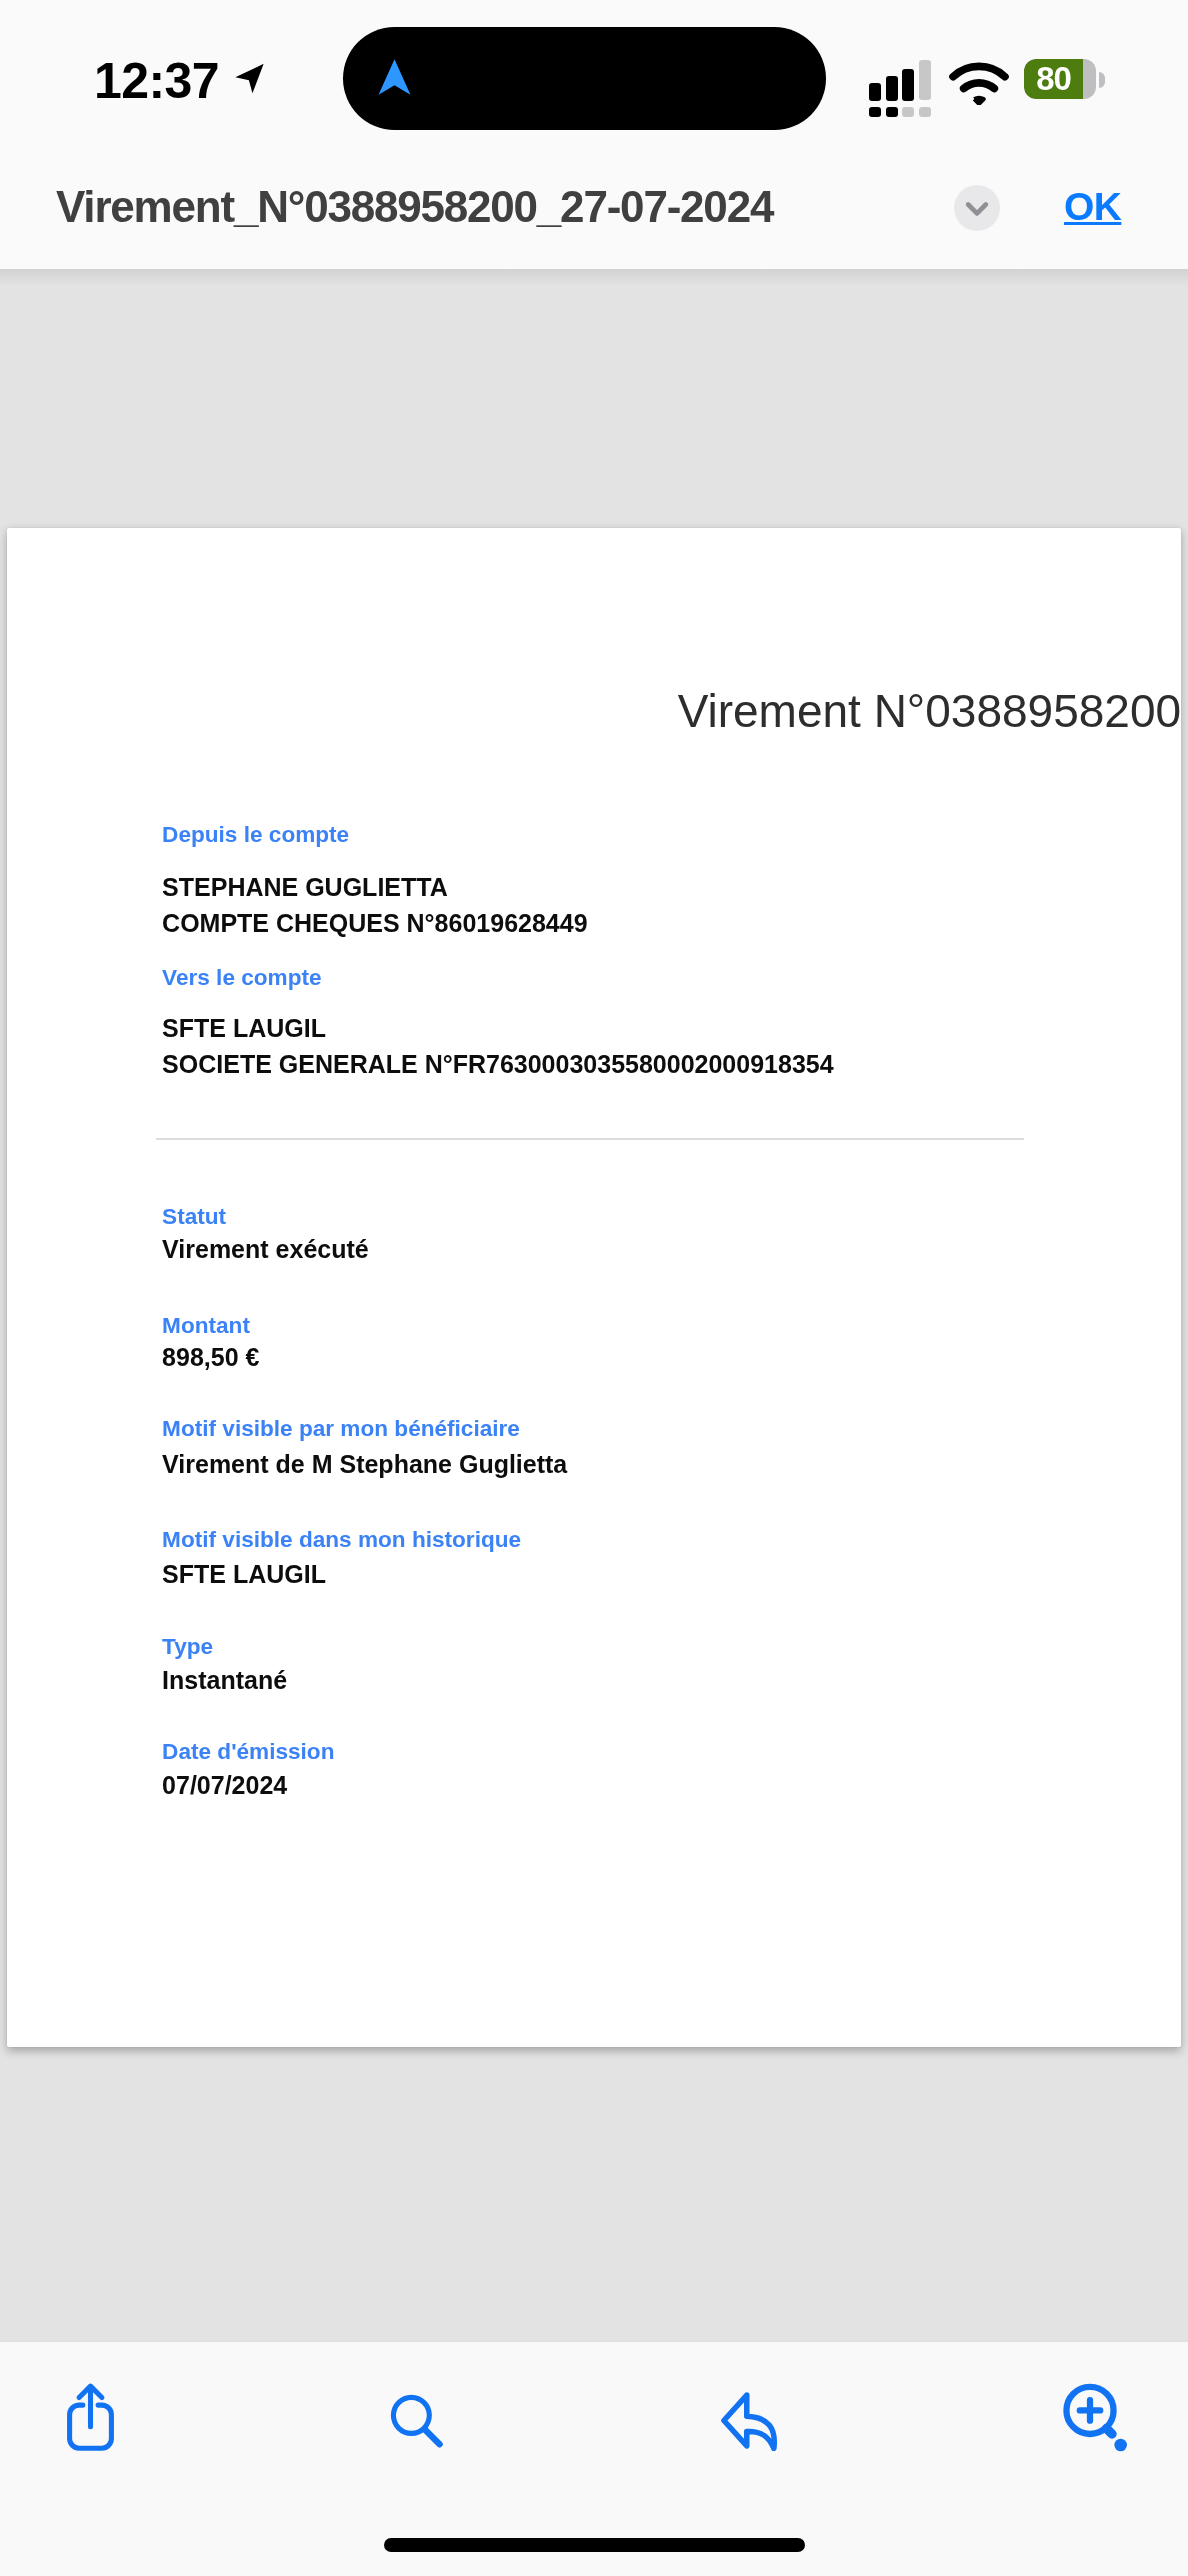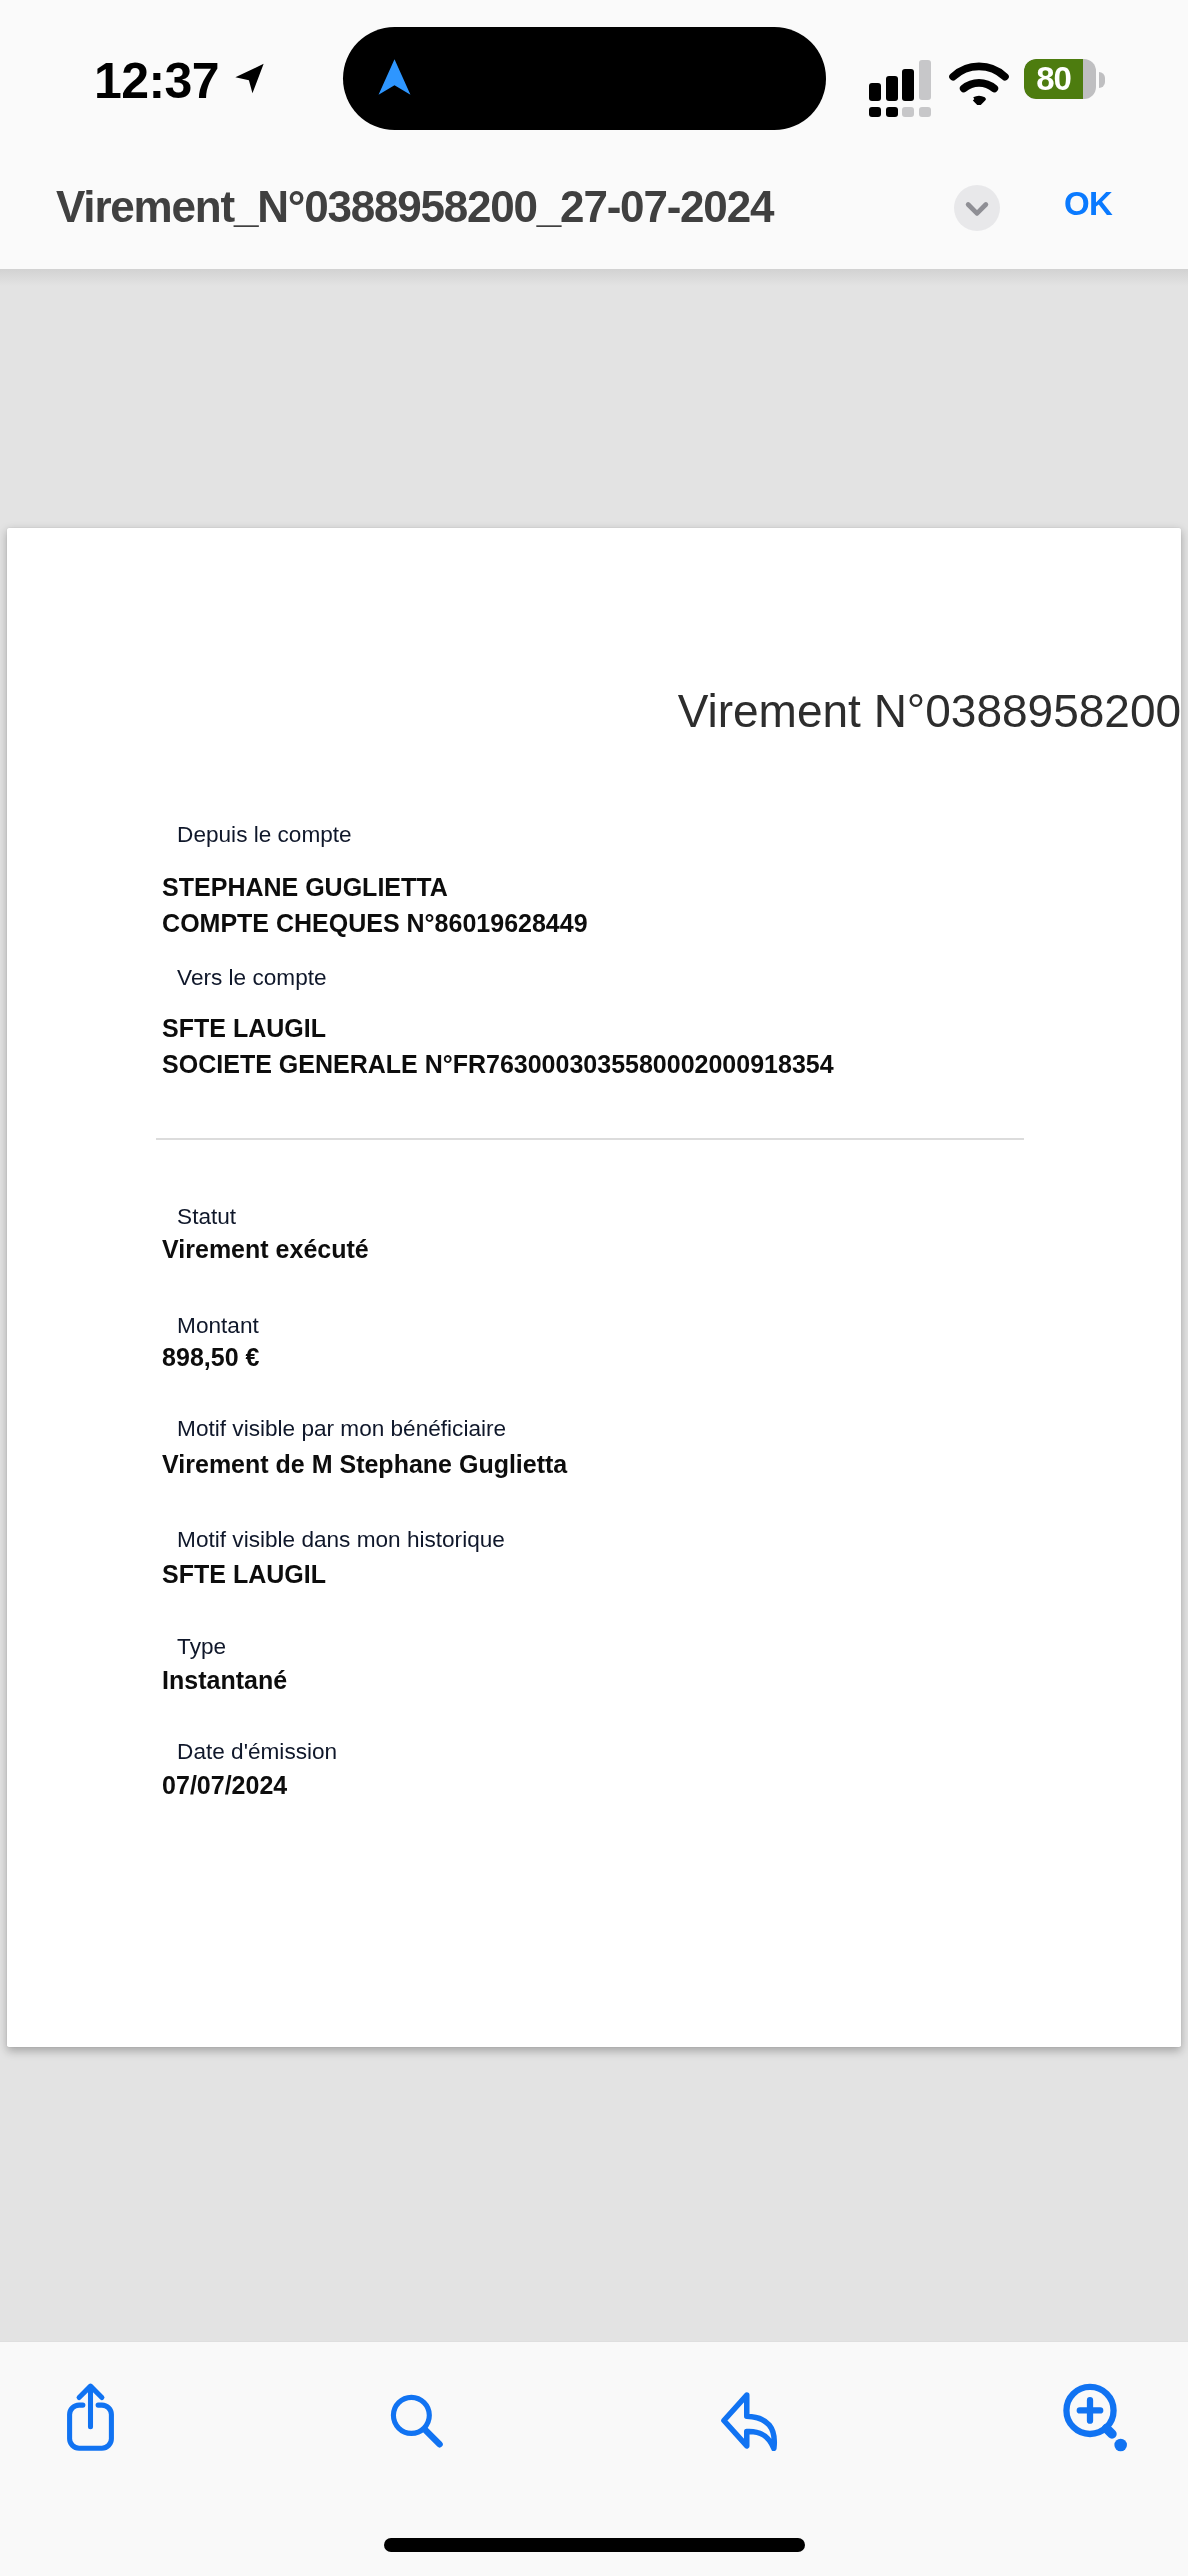--- a/index.html
+++ b/index.html
@@ -47,22 +47,22 @@
     position:absolute;left:56px;top:182px;width:891px;
     font-size:44px;font-weight:700;letter-spacing:-1.2px;color:#404040;
     white-space:nowrap;overflow:hidden;
   }
   .chev-btn{
     position:absolute;left:954px;top:185px;width:46px;height:46px;border:none;
     border-radius:50%;background:#e8e8ea;padding:0;cursor:pointer;
   }
   .ok-btn{
     position:absolute;left:1064px;top:185px;border:none;background:transparent;
-    font-family:inherit;font-size:33px;font-weight:600;letter-spacing:-0.6px;
-    color:#0a7aff;padding:0;cursor:pointer;
+    font-family:inherit;font-size:39px;font-weight:600;letter-spacing:-0.6px;
+    color:#0a7aff;padding:0;cursor:pointer;text-decoration:underline;
   }
 
   
   .viewer{
     position:absolute;left:0;top:270px;width:1188px;height:2071px;
     background:#e3e3e3;
   }
   .viewer::before{ 
     content:"";position:absolute;left:0;top:0;width:100%;height:15.5px;
     background:linear-gradient(rgba(0,0,0,0.07),rgba(0,0,0,0));
@@ -70,21 +70,21 @@
   .page{
     position:absolute;left:7.1px;top:258px;width:1174px;height:1519px;
     background:#fff;border-radius:1.8px;
     box-shadow:0 3.6px 9.5px rgba(0,0,0,0.28), 0 0 1.2px rgba(0,0,0,0.15);
   }
   .doc-title{
     position:absolute;left:0;top:156px;width:100%;margin:0;text-align:right;
     font-size:46px;font-weight:300;color:#2d2d2d;letter-spacing:0;
   }
   .flabel{
-    position:absolute;left:170px;font-size:22.6px;font-weight:400;color:#0f172a;
+    position:absolute;left:155px;font-size:22.6px;font-weight:700;color:#3b82f6;
     line-height:1.15;white-space:nowrap;
   }
   .fvalue{
     position:absolute;left:155px;font-size:25px;font-weight:700;color:#0d0d0d;
     line-height:1.15;white-space:nowrap;
   }
   .divider{position:absolute;left:149px;top:610px;width:868px;height:1.8px;background:#dcdcdc;}
 
   .l1{top:294px}.v1a{top:345px}.v1b{top:381px}
   .l2{top:437px}.v2a{top:486px}.v2b{top:522px}

